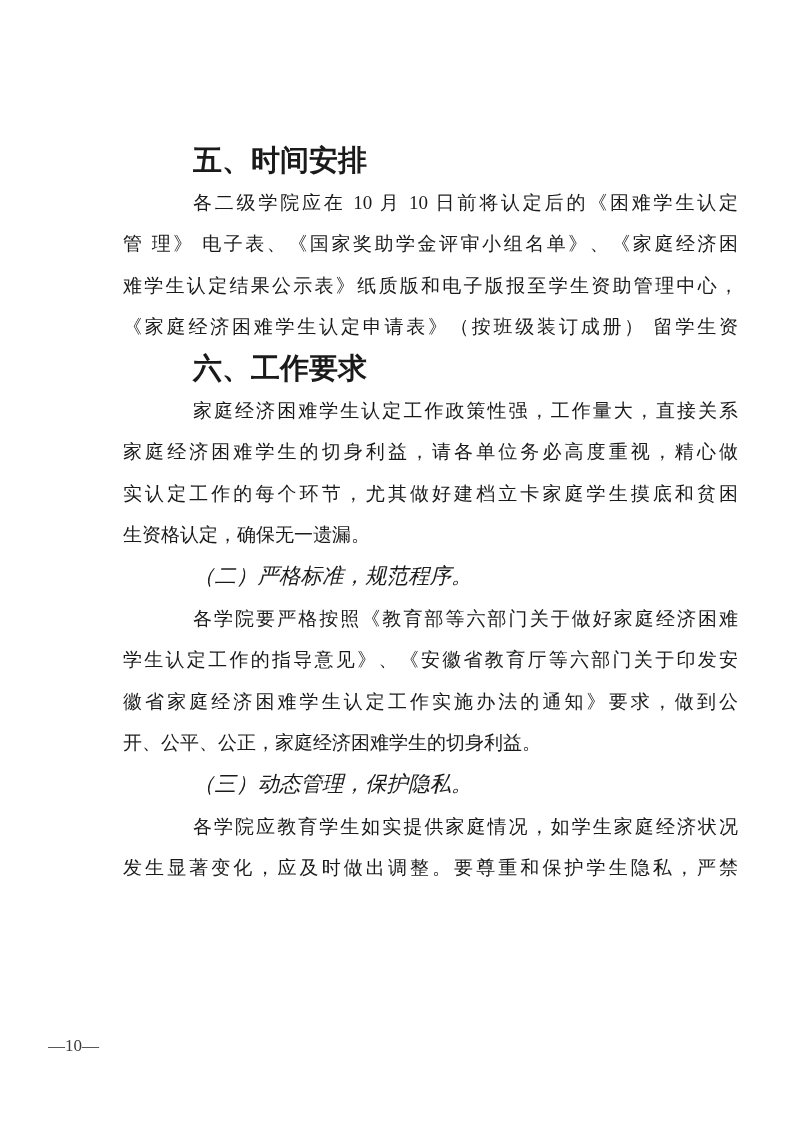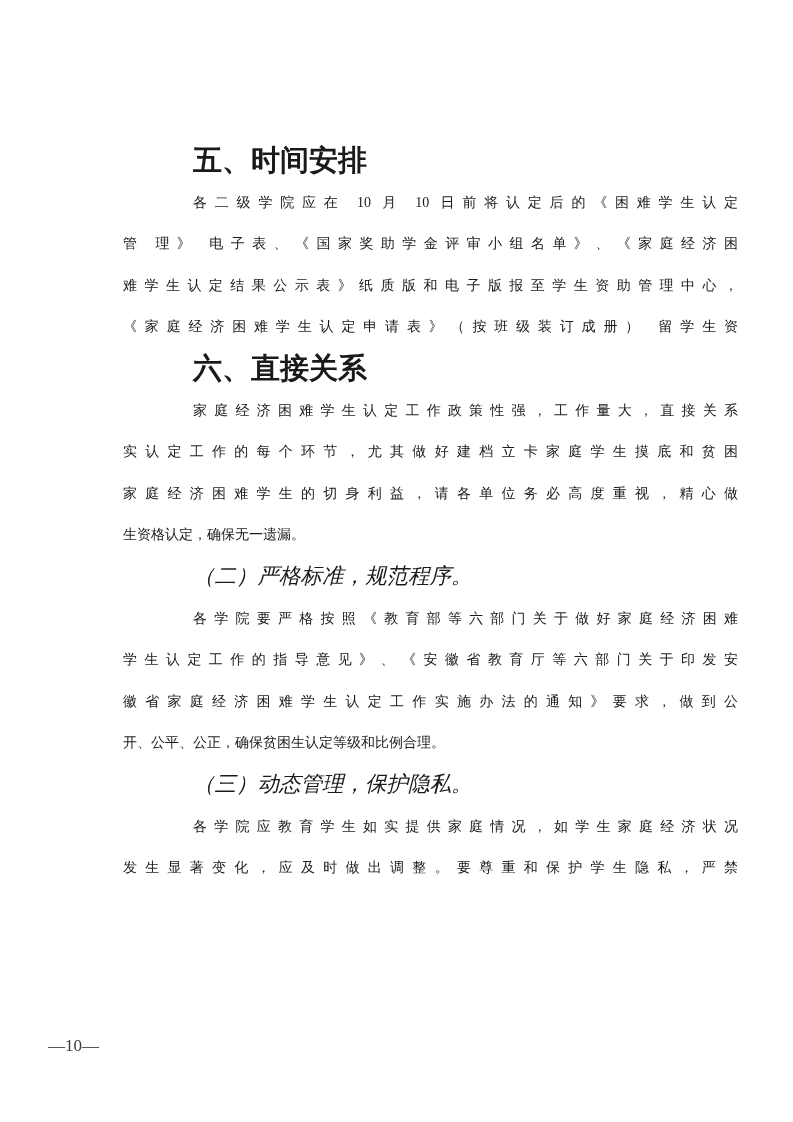--- a/index.html
+++ b/index.html
@@ -17,21 +17,21 @@
     color: var(--text-color, #1a1a1a);
     margin-left: 48px;
   }
   .content {
     position: absolute;
     left: 75px;
     top: 140px;
     width: 615px;
   }
   .line {
-    font-size: 14px;
+    font-size: 19px;
     line-height: 41.6px;
     height: 41.6px;
     text-align: justify;
     text-align-last: justify;
     white-space: pre-wrap;
     overflow: hidden;
   }
   .line.noj {
     text-align: left;
     text-align-last: left;
@@ -63,30 +63,30 @@
 </head>
 <body>
 
 <div class="page">
   <div class="content" id="doc-content">
       <div class="line h1 indent noj">五、时间安排</div>
       <div class="line indent">各二级学院应在 10 月 10 日前将认定后的《困难学生认定</div>
       <div class="line">管 理》 电子表、《国家奖助学金评审小组名单》、《家庭经济困</div>
       <div class="line">难学生认定结果公示表》纸质版和电子版报至学生资助管理中心，</div>
       <div class="line">《家庭经济困难学生认定申请表》（按班级装订成册） 留学生资</div>
-      <div class="line h1 indent noj">六、直接关系</div>
+      <div class="line h1 indent noj">六、工作要求</div>
       <div class="line indent">家庭经济困难学生认定工作政策性强，工作量大，直接关系</div>
+      <div class="line">家庭经济困难学生的切身利益，请各单位务必高度重视，精心做</div>
       <div class="line">实认定工作的每个环节，尤其做好建档立卡家庭学生摸底和贫困</div>
-      <div class="line">家庭经济困难学生的切身利益，请各单位务必高度重视，精心做</div>
       <div class="line noj">生资格认定，确保无一遗漏。</div>
       <div class="line h2 indent noj">（二）严格标准，规范程序。</div>
       <div class="line indent">各学院要严格按照《教育部等六部门关于做好家庭经济困难</div>
       <div class="line">学生认定工作的指导意见》、《安徽省教育厅等六部门关于印发安</div>
       <div class="line">徽省家庭经济困难学生认定工作实施办法的通知》要求，做到公</div>
-      <div class="line noj">开、公平、公正，确保贫困生认定等级和比例合理。</div>
+      <div class="line noj">开、公平、公正，家庭经济困难学生的切身利益。</div>
       <div class="line h2 indent noj">（三）动态管理，保护隐私。</div>
       <div class="line indent">各学院应教育学生如实提供家庭情况，如学生家庭经济状况</div>
       <div class="line">发生显著变化，应及时做出调整。要尊重和保护学生隐私，严禁</div>
     </div>
   <div class="footer">
     <span>—10—</span>
   </div>
 </div>
 
 </body></html>

